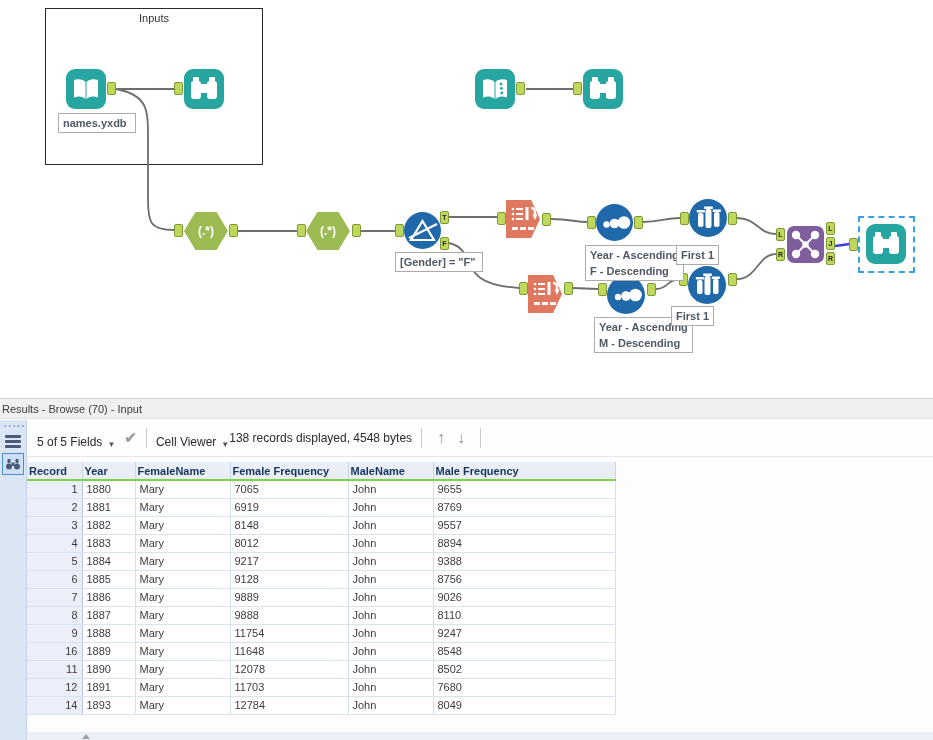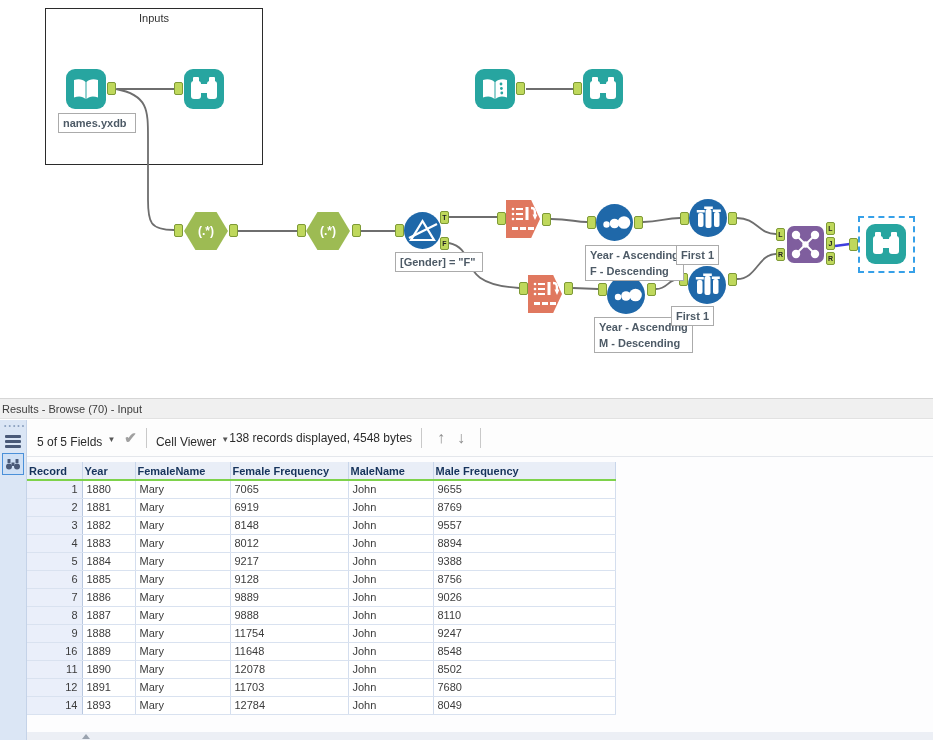--- a/index.html
+++ b/index.html
@@ -30,21 +30,21 @@
                     border-top:1px solid #d6d6d6; border-bottom:1px solid #e2e2e2;
                     font-size:11px; color:#3c3c3c; line-height:20px; padding-left:2px; }
   #results-body { position:absolute; left:0; top:420px; width:933px; height:320px; background:#fdfdfe; }
   #results-sidebar { position:absolute; left:0; top:0; width:27px; height:320px; background:#dbe6f5; border-right:1px solid #c5d3e8; }
   .side-grip { width:18px; margin:2px auto 1px auto; text-align:center; color:#8ba0bf; font-size:7px; letter-spacing:2px; }
   .side-btn { width:22px; height:22px; margin:1px auto; display:flex; align-items:center; justify-content:center; }
   .side-btn.active { border:1px solid #4a90d9; background:#cfe0f5; }
   .bars span { display:block; width:16px; height:3px; background:#4a5a78; margin:2px 0; border-radius:1px; }
   #results-toolbar { position:absolute; left:27px; top:0; width:906px; height:37px; background:#fdfdfd;
                      border-bottom:1px solid #e4e7ec; display:flex; align-items:center; font-size:12px; color:#2b2b2b; }
-  .tb-item { display:flex; align-items:flex-start; margin-left:10px;margin-top:8px; }
+  .tb-item { display:flex; align-items:flex-end; margin-left:10px;margin-top:8px; }
   .caret { font-size:8px; color:#555; margin-left:5px; }
   .tb-sep { width:1px; height:20px; background:#c9c9c9; margin:0 9px; }
   .tb-check { color:#a0a0a0; font-size:15px; margin-left:9px; font-weight:bold; }
   .tb-arrow { color:#8f8f8f; font-size:16px; font-weight:bold; margin:0 6px; }
 
   #grid { position:absolute; left:27px; top:42px; border-collapse:collapse; table-layout:fixed; background:#fff; }
   #grid th { background:#e9eef7; color:#16335b; font-size:11px; font-weight:bold; text-align:left;
              padding:0 2px; height:18px; border-right:1px solid #c9d6ea; border-bottom:2px solid #7ed24b; }
   #grid td { font-size:11px; color:#3c3c3c; height:18px; padding:0 4px; background:#fff;
              border-right:1px solid #d4deee; border-bottom:1px solid #d9e2f0; }

